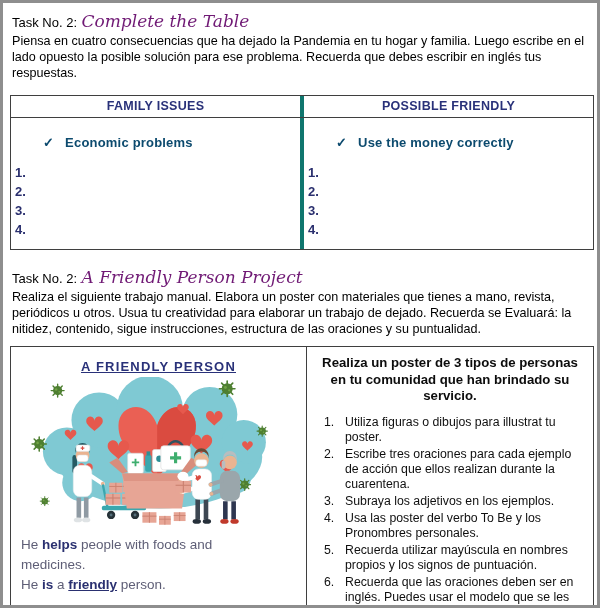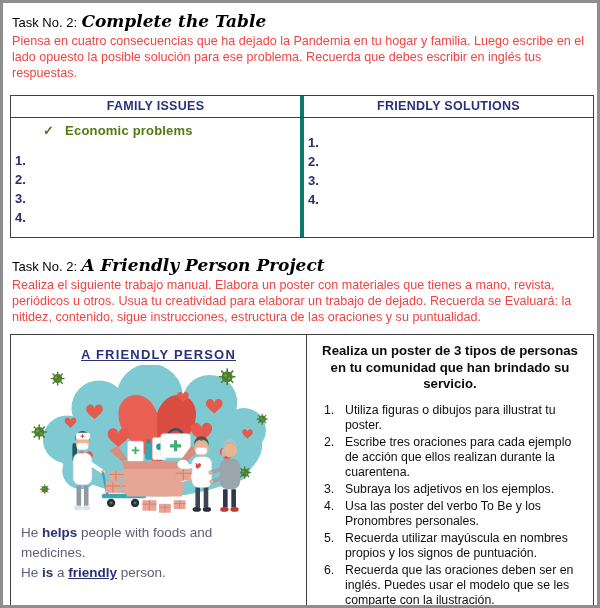--- a/index.html
+++ b/index.html
@@ -9,40 +9,40 @@
     width:600px; height:608px;
     border:3px solid #8e8e8e;
     background:#fff;
     padding:6px 7px;
     overflow:hidden;
   }
   .task-title-row { margin:2px 0 2px 2px; }
   .task-label { font-size:13px; color:#000000; }
   .task-name {
     font-family:"DejaVu Serif", serif;
-    font-style:italic; font-weight:700;
-    font-size:17px; color:#000000;text-align:right;
+    font-style:italic; font-weight:400;
+    font-size:17px; color:#701a75;text-align:right;
   }
   .desc {
-    font-size:12.6px; line-height:16px; color:#ef4444;
+    font-size:12.6px; line-height:16px; color:#000000;
     margin:2px 0 0 2px; width:584px;
   }
   
   .issues-table { margin-top:14px; border:1px solid #3f3f3f; width:584px; }
   .thead { display:flex; border-bottom:1px solid #3f3f3f; }
   .th {
     flex:1; text-align:center; color:#293179; font-weight:bold;
     font-size:12.5px; padding:3px 0 4px; letter-spacing:0.3px;
   }
   .col-l { border-right:4px solid #0f766e; }
   .tbody { display:flex; min-height:106px; }
   .td { flex:1; padding:2px 4px 10px; }
   .check-line {
-    color:#4d7c0f; font-weight:bold; font-size:13px;
-    padding-left:28px; margin-top:3px; letter-spacing:0.2px;
+    color:#0c4a6e; font-weight:bold; font-size:13px;
+    padding-left:28px; margin-top:15px; letter-spacing:0.2px;
   }
   .check { margin-right:11px; }
   .answers {
     margin-top:13px; color:#2a2f6e; font-weight:bold;
     font-size:13px; line-height:19px;
   }
   
   .task2 { margin-top:17px; }
   .two-box { display:flex; margin-top:9px; height:277px; width:584px; }
   .poster-box {
@@ -84,35 +84,38 @@
   <section>
     <div class="task-title-row">
       <span class="task-label">Task No. 2:</span>
       <span class="task-name">Complete the Table</span>
     </div>
     <p class="desc">Piensa en cuatro consecuencias que ha dejado la Pandemia en tu hogar y familia. Luego escribe en el lado opuesto la posible solución para ese problema. Recuerda que debes escribir en inglés tus respuestas.</p>
 
     <div class="issues-table">
       <div class="thead">
         <div class="th col-l">FAMILY ISSUES</div>
-        <div class="th">FRIENDLY SOLUTIONS</div>
+        <div class="th">POSSIBLE FRIENDLY</div>
       </div>
       <div class="tbody">
         <div class="td col-l">
           <div class="check-line">
             <span class="check">✓</span><span>Economic problems</span>
           </div>
           <div class="answers">
             <div>1.</div>
             <div>2.</div>
             <div>3.</div>
             <div>4.</div>
           </div>
         </div>
         <div class="td">
+          <div class="check-line">
+            <span class="check">✓</span><span>Use the money correctly</span>
+          </div>
           <div class="answers">
             <div>1.</div>
             <div>2.</div>
             <div>3.</div>
             <div>4.</div>
           </div>
         </div>
       </div>
     </div>
   </section>

